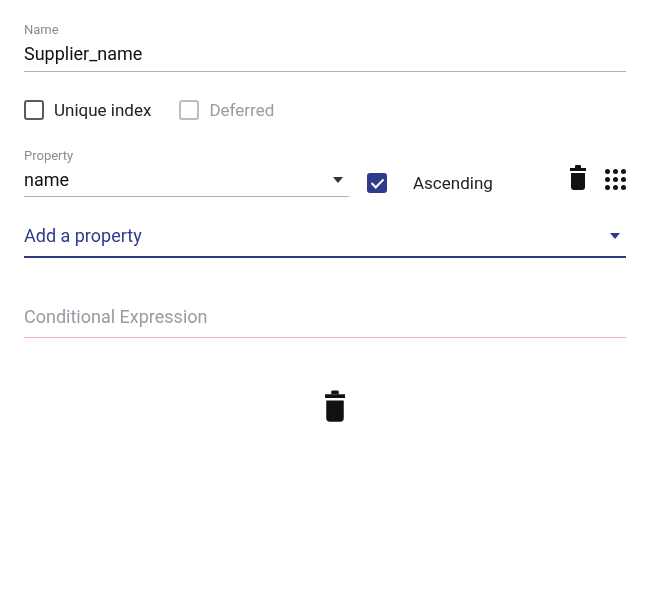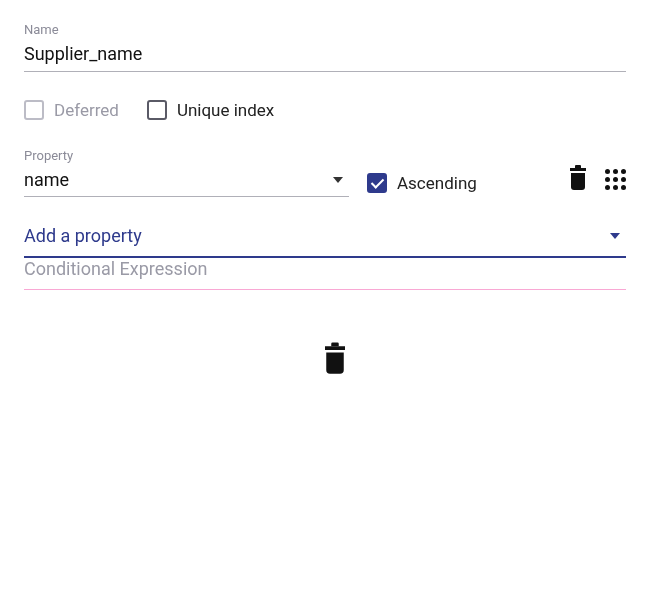--- a/index.html
+++ b/index.html
@@ -84,40 +84,41 @@
     justify-content: space-between;
   }
   .prop-value { font-size: 18px; color: #111; }
   .caret-down {
     width: 0; height: 0;
     border-left: 5px solid transparent;
     border-right: 5px solid transparent;
     border-top: 6px solid #333;
     margin-right: 6px;
   }
-  .asc-wrap { display: flex; align-items: center; gap: 10px; margin-bottom:4px; }
+  .asc-wrap { display: flex; align-items: center; gap: 26px; margin-bottom:4px; }
   .asc-label { font-size: 17px; color: #222; }
   .icon-btn { display:flex; align-items:center; justify-content:center; height:28px; }
   .trash { width: 18px; height: 22px; position: relative; }
   .trash .lid { position:absolute; top:0; left:1px; right:1px; height:3px; background:#111; }
   .trash .lid::before { content:''; position:absolute; top:-3px; left:5px; width:6px; height:3px; background:#111; border-radius:1px 1px 0 0;}
   .trash .bin { position:absolute; top:5px; left:2px; right:2px; bottom:0; background:#111; border-radius:0 0 3px 3px; }
   .drag-handle {
     display: grid;
     grid-template-columns: repeat(3, 5px);
     grid-template-rows: repeat(3, 5px);
     gap: 3px;
   }
   .drag-handle span { width:5px; height:5px; background:#111; border-radius:50%; }
   .add-prop {
     border-bottom: 2px solid #2e3a8c;
     padding-bottom: 10px;
     display: flex;
     align-items: center;
     justify-content: space-between;
+    margin-bottom: 48px;
   }
   .add-prop-label { font-size: 18px; color: #2e3a8c; }
   .caret-down.accent { border-top-color: #2e3a8c; }
   .cond-field {
     border-bottom: 1px solid #f9a8d4;
     padding-bottom: 10px;
     margin-bottom: 56px;
   }
   .cond-placeholder { font-size: 18px; color: #9a9aa6; }
   .bottom-trash { margin-left: 20px; }
@@ -128,26 +129,26 @@
 <div class="container">
 
 
   <div class="name-field">
     <span class="field-label">Name</span>
     <div class="name-value">Supplier_name</div>
   </div>
 
   <div class="checkbox-row">
     <div class="chk">
+      <span class="chk-box"></span>
+      <span class="chk-label">Unique index</span>
+    </div>
+    <div class="chk">
       <span class="chk-box muted"></span>
       <span class="chk-label muted">Deferred</span>
-    </div>
-    <div class="chk">
-      <span class="chk-box"></span>
-      <span class="chk-label">Unique index</span>
     </div>
   </div>
 
   <div class="prop-row">
     <div class="prop-select">
       <span class="field-label">Property</span>
       <div class="prop-select-inner">
         <span class="prop-value">name</span>
         <span class="caret-down"></span>
       </div>

